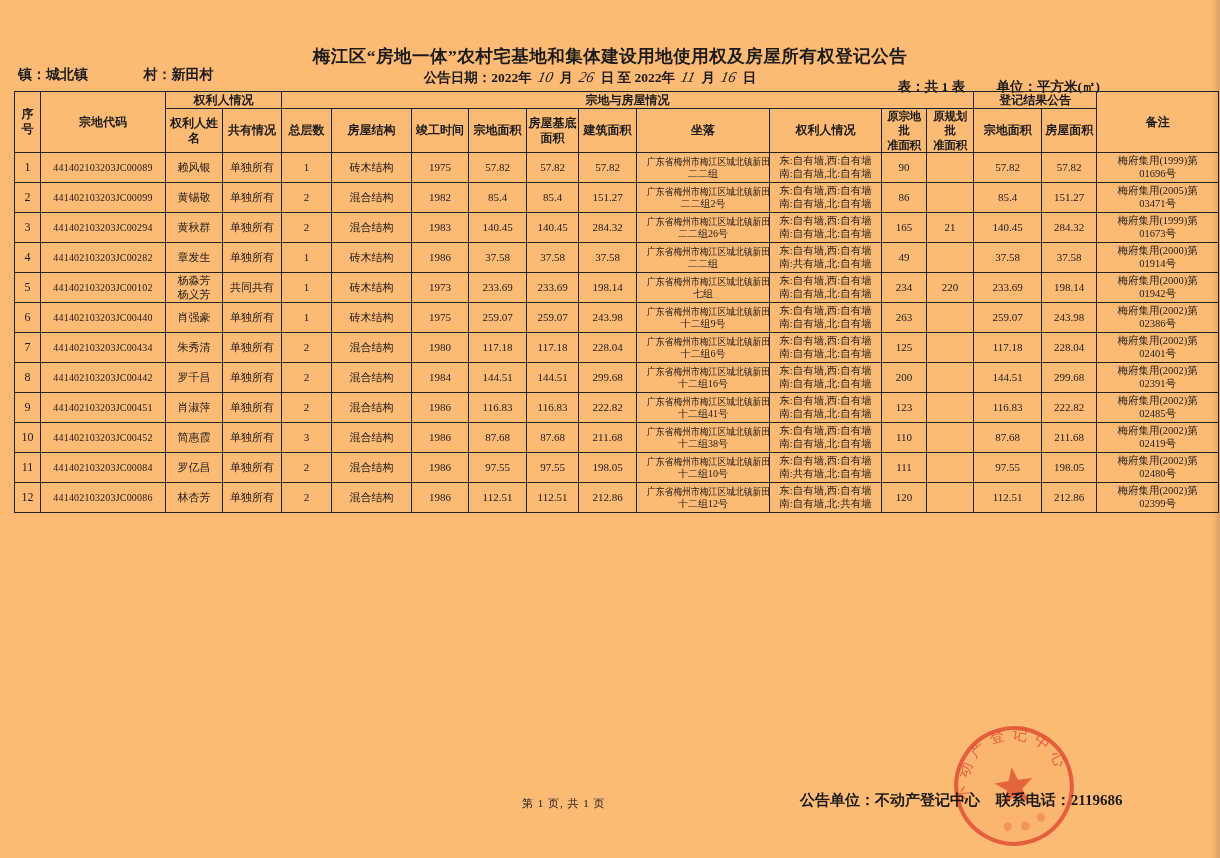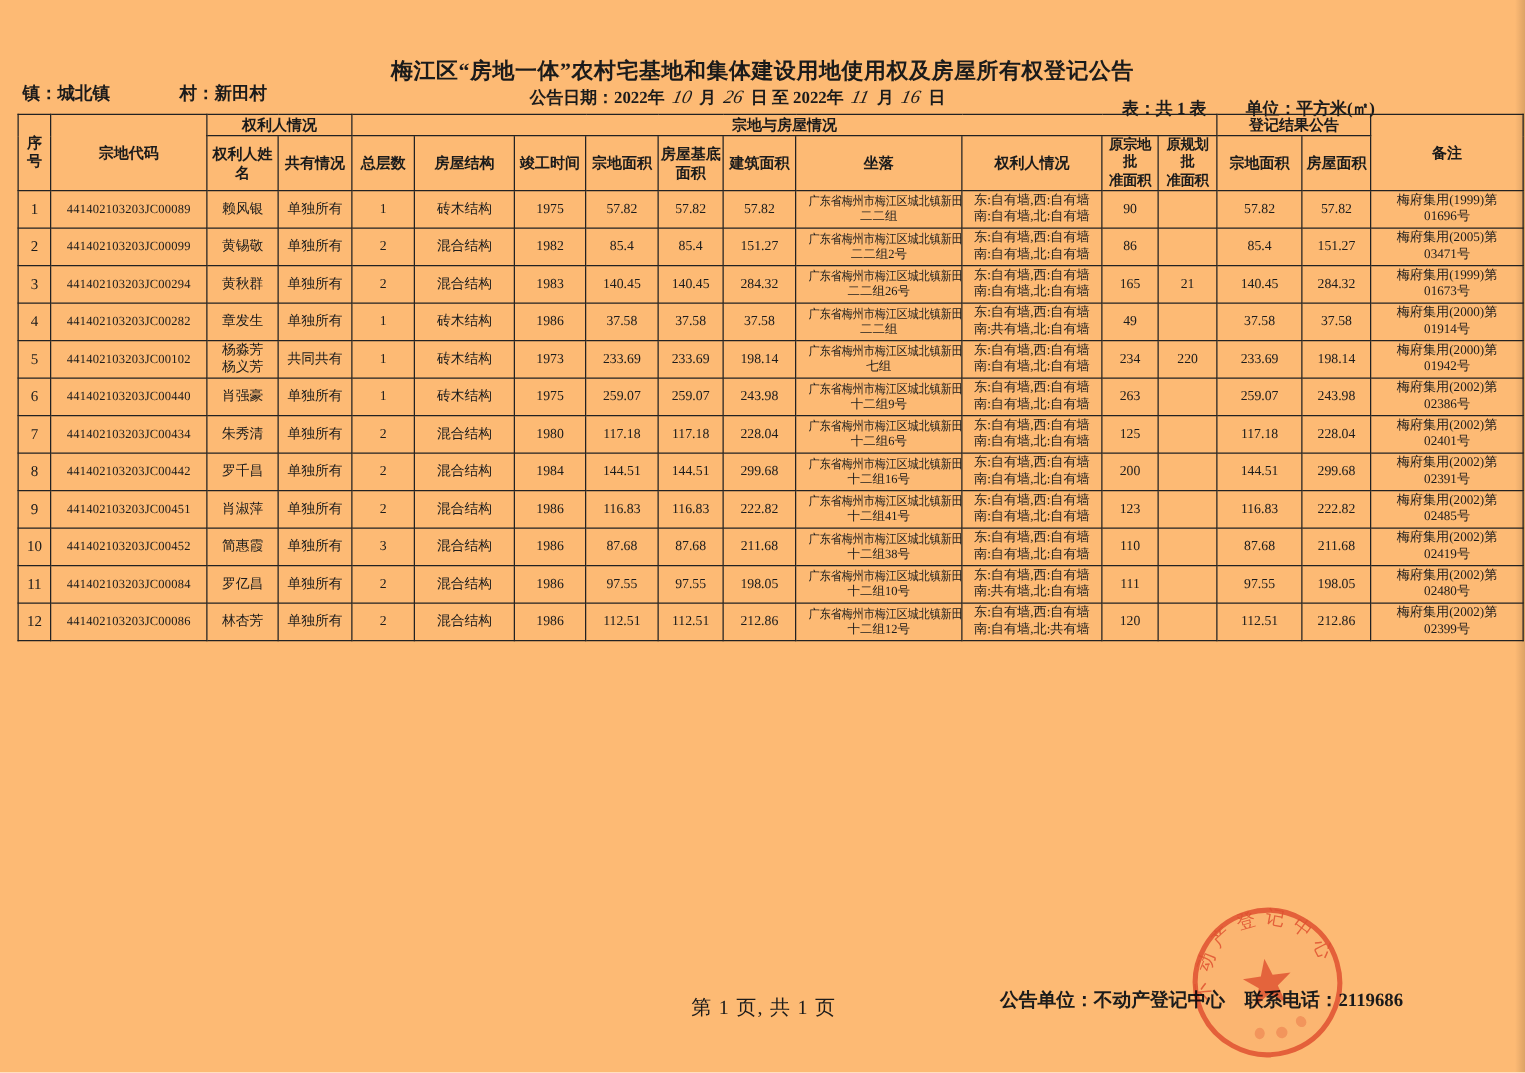--- a/index.html
+++ b/index.html
@@ -28,21 +28,21 @@
   .reg tbody td{height:29px;font-size:11px;line-height:1.2;}
   .reg td.code{font-size:10px;letter-spacing:.2px;}
   .reg td.seq{font-size:12px;}
   .l{display:block;}
   td.loc .l{font-size:10px;white-space:nowrap;}
   td.loc .l1{display:inline-block;transform:scaleX(.88);transform-origin:50% 50%;}
   td.wall .l{font-size:10.5px;white-space:nowrap;}
   td.remark .l{font-size:10.5px;white-space:nowrap;}
   th.narrow{font-size:11.5px;letter-spacing:-.3px;}
 
-  .page-label{position:absolute;left:553px;top:796px;font-size:16px;letter-spacing:1px;}
+  .page-label{position:absolute;left:522px;top:796px;font-size:11px;letter-spacing:1px;}
   .issuer-line{position:absolute;left:800px;top:791px;font-size:15px;font-weight:bold;}
   .issuer-line .phone{margin-left:12px;}
 
   .seal{position:absolute;left:938px;top:710px;mix-blend-mode:multiply;opacity:.88;}
 
   .scan-edge{position:absolute;top:0;right:0;width:8px;height:858px;
              background:linear-gradient(to right,rgba(0,0,0,0),rgba(0,0,0,.13));}
 </style>
 </head>
 <body>

